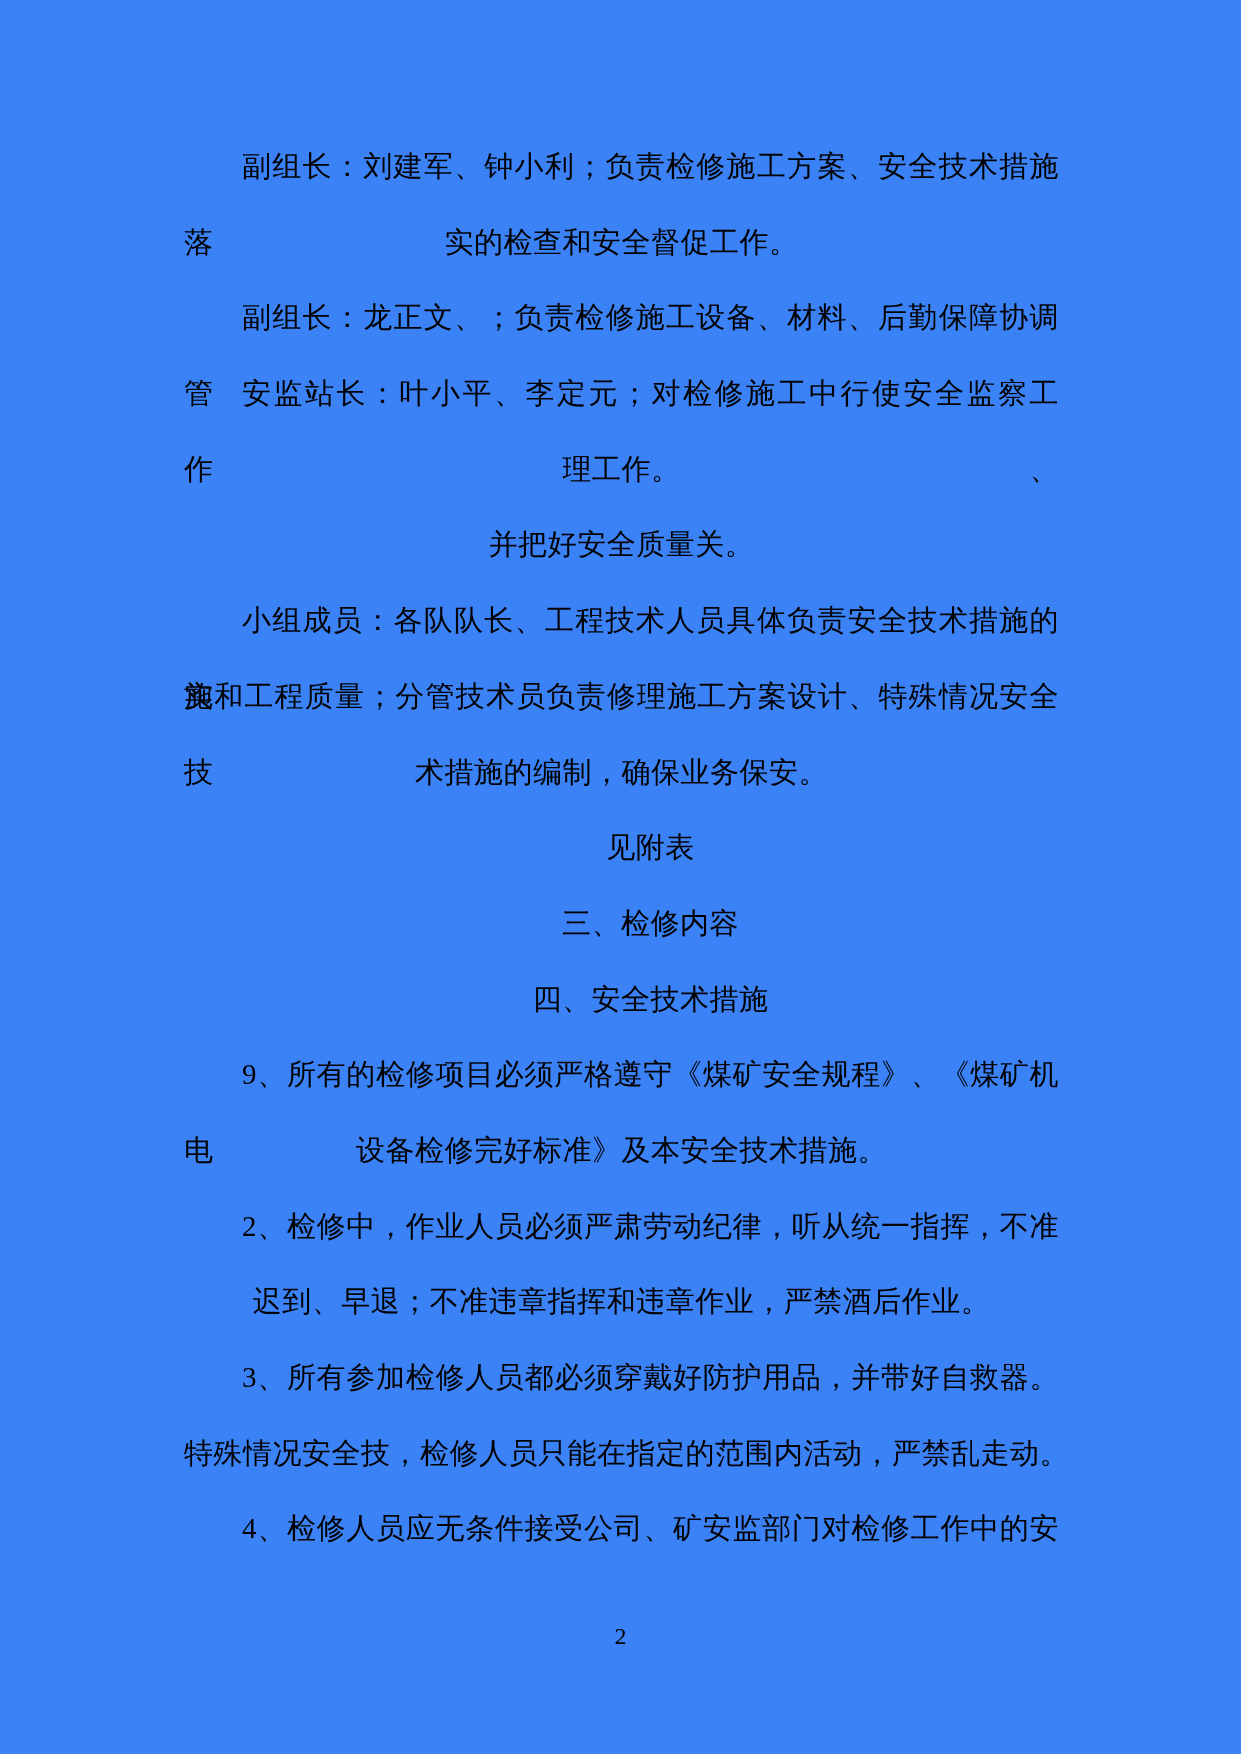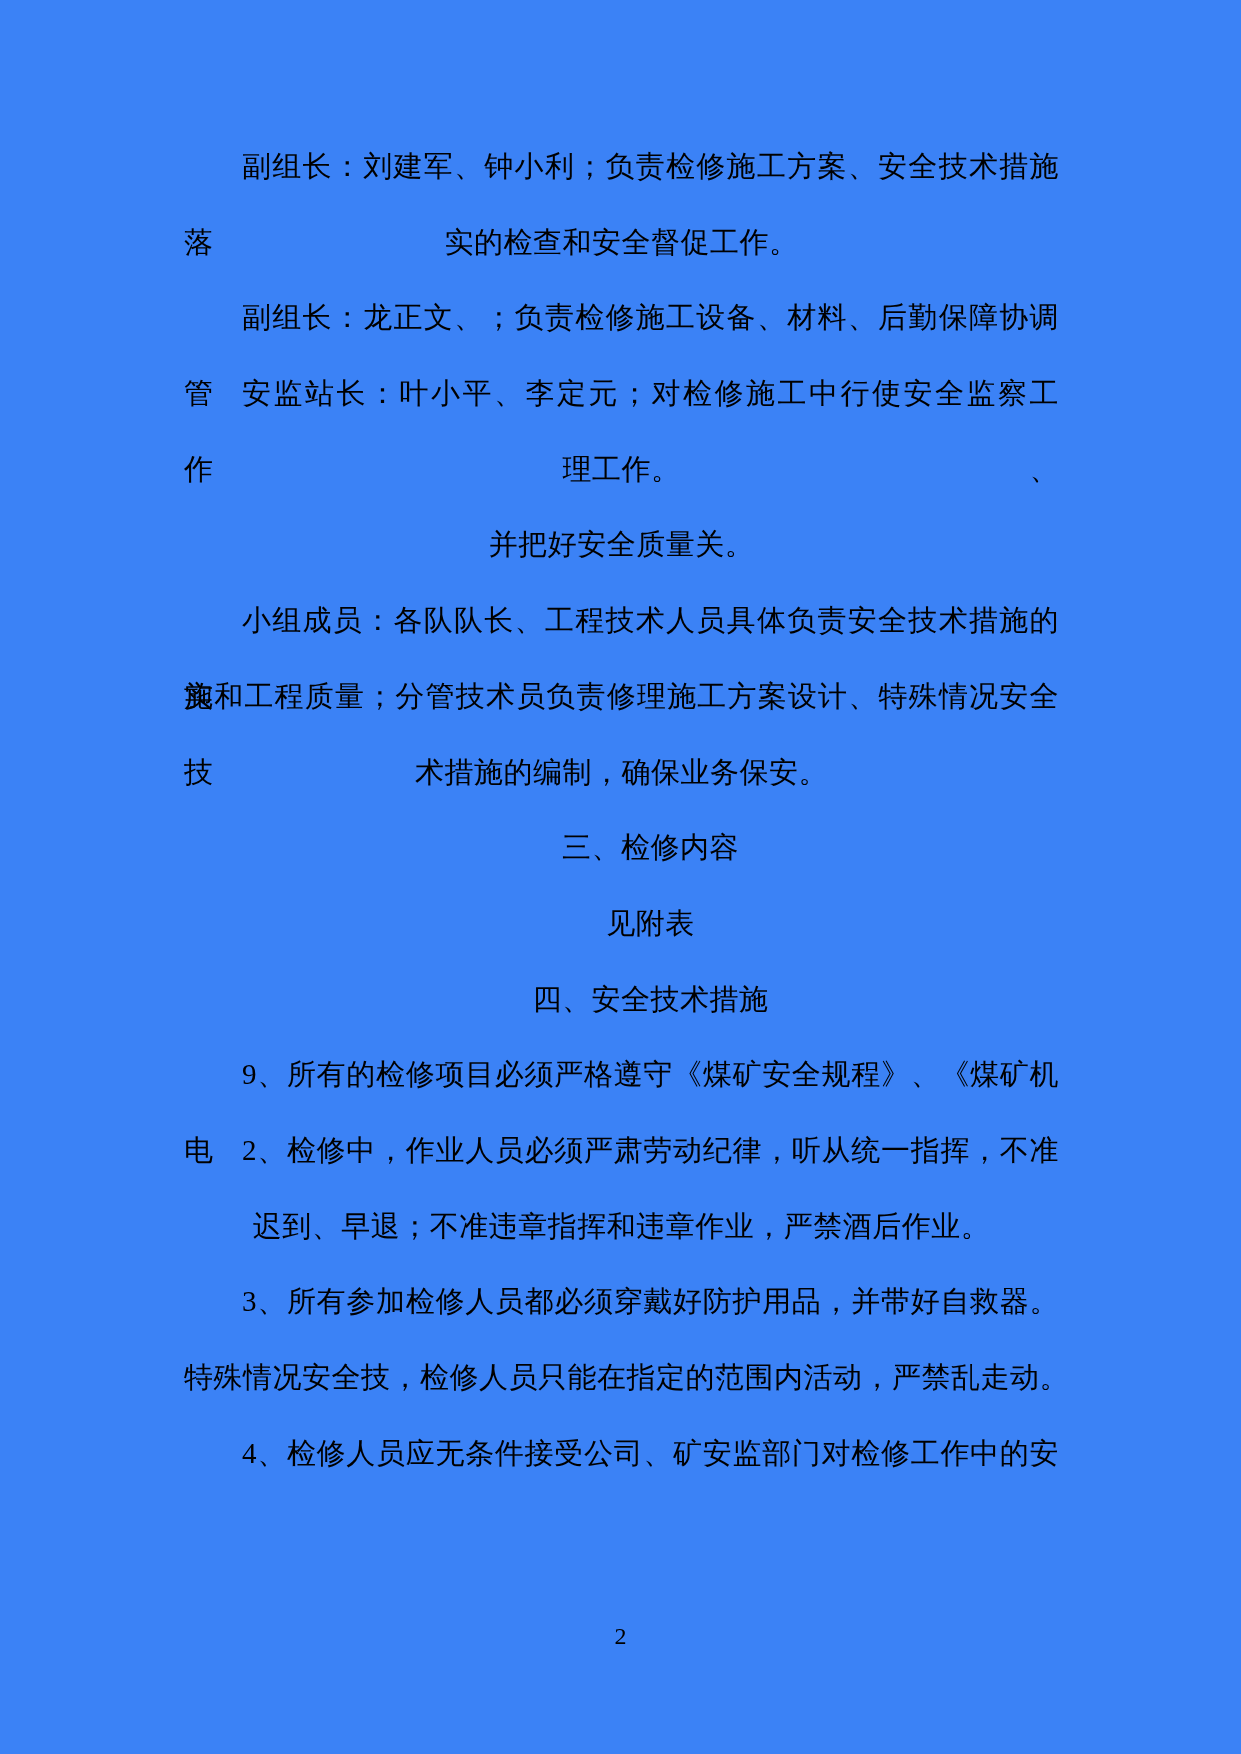--- a/index.html
+++ b/index.html
@@ -58,24 +58,25 @@
 
   <div class="doc-line indent fill">副组长：刘建军、钟小利；负责检修施工方案、安全技术措施落</div>
       <div class="doc-line">实的检查和安全督促工作。</div>
       <div class="doc-line indent fill">副组长：龙正文、；负责检修施工设备、材料、后勤保障协调管</div>
       <div class="doc-line indent fill">安监站长：叶小平、李定元；对检修施工中行使安全监察工作、</div>
       <div class="doc-line">理工作。</div>
       <div class="doc-line">并把好安全质量关。</div>
       <div class="doc-line indent fill">小组成员：各队队长、工程技术人员具体负责安全技术措施的实</div>
       <div class="doc-line fill">施和工程质量；分管技术员负责修理施工方案设计、特殊情况安全技</div>
       <div class="doc-line">术措施的编制，确保业务保安。</div>
+      <div class="doc-line indent">见附表</div>
       <div class="doc-line indent">三、检修内容</div>
-      <div class="doc-line indent">见附表</div>
       <div class="doc-line indent">四、安全技术措施</div>
       <div class="doc-line indent fill">9、所有的检修项目必须严格遵守《煤矿安全规程》、《煤矿机电</div>
+      <div class="doc-line">设备检修完好标准》及本安全技术措施。</div>
       <div class="doc-line indent fill">2、检修中，作业人员必须严肃劳动纪律，听从统一指挥，不准</div>
       <div class="doc-line">迟到、早退；不准违章指挥和违章作业，严禁酒后作业。</div>
       <div class="doc-line indent fill">3、所有参加检修人员都必须穿戴好防护用品，并带好自救器。</div>
       <div class="doc-line">特殊情况安全技，检修人员只能在指定的范围内活动，严禁乱走动。</div>
       <div class="doc-line indent fill">4、检修人员应无条件接受公司、矿安监部门对检修工作中的安</div>
     </div>
 
   <div class="page-footer">
     <span>2</span>
   </div>

